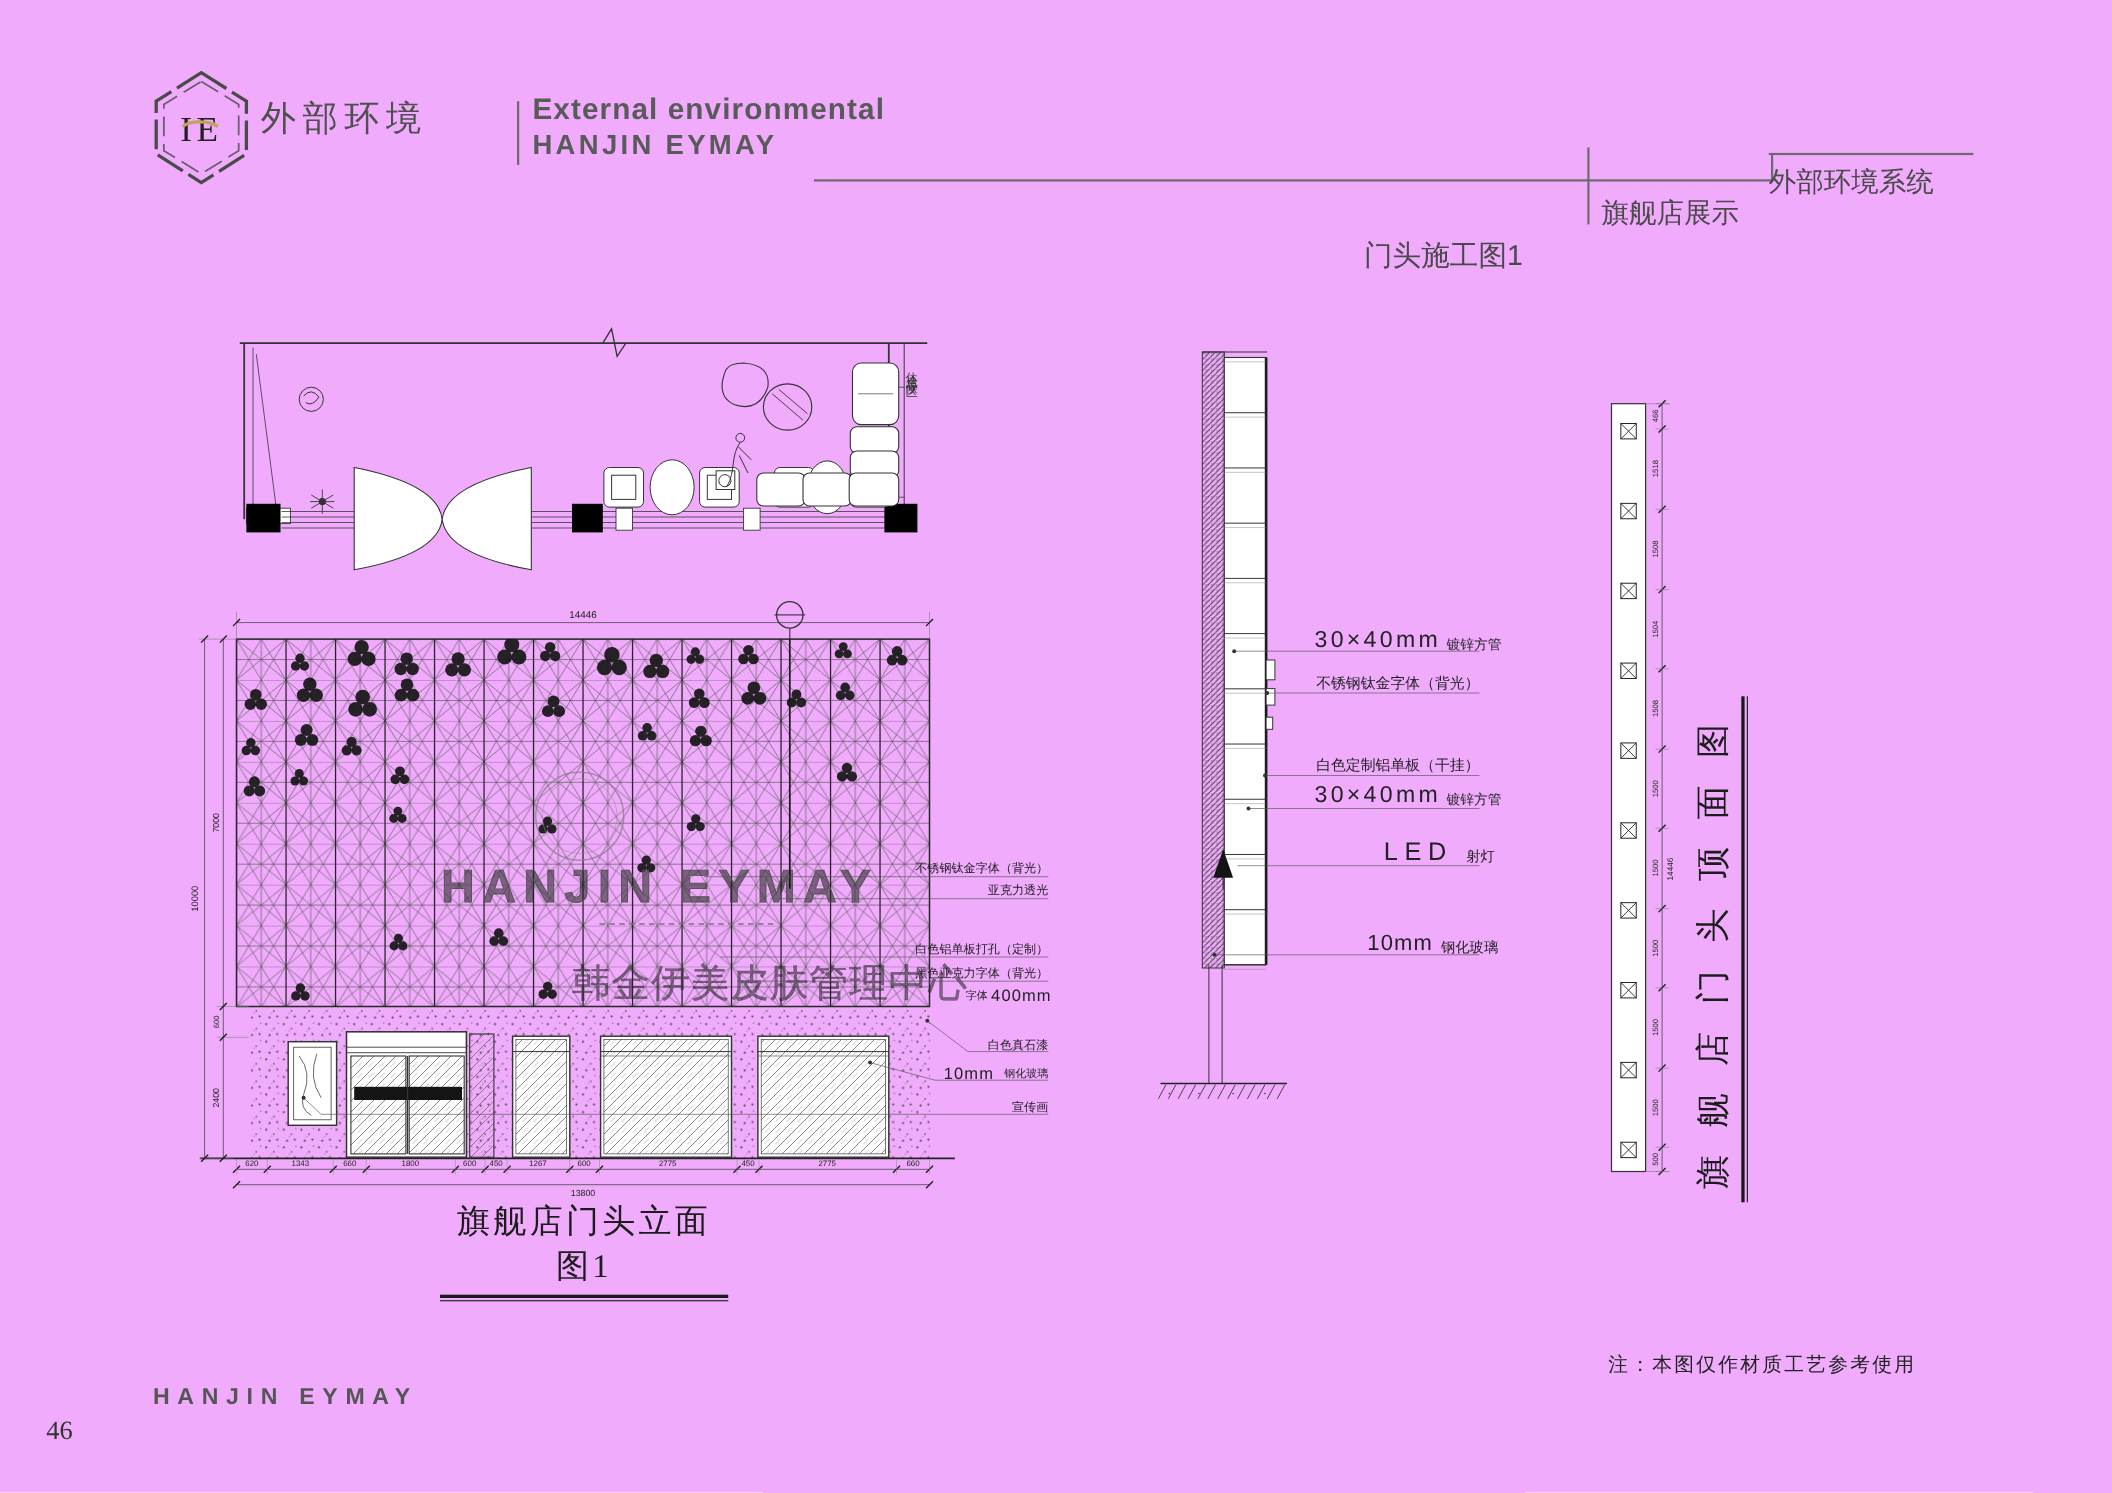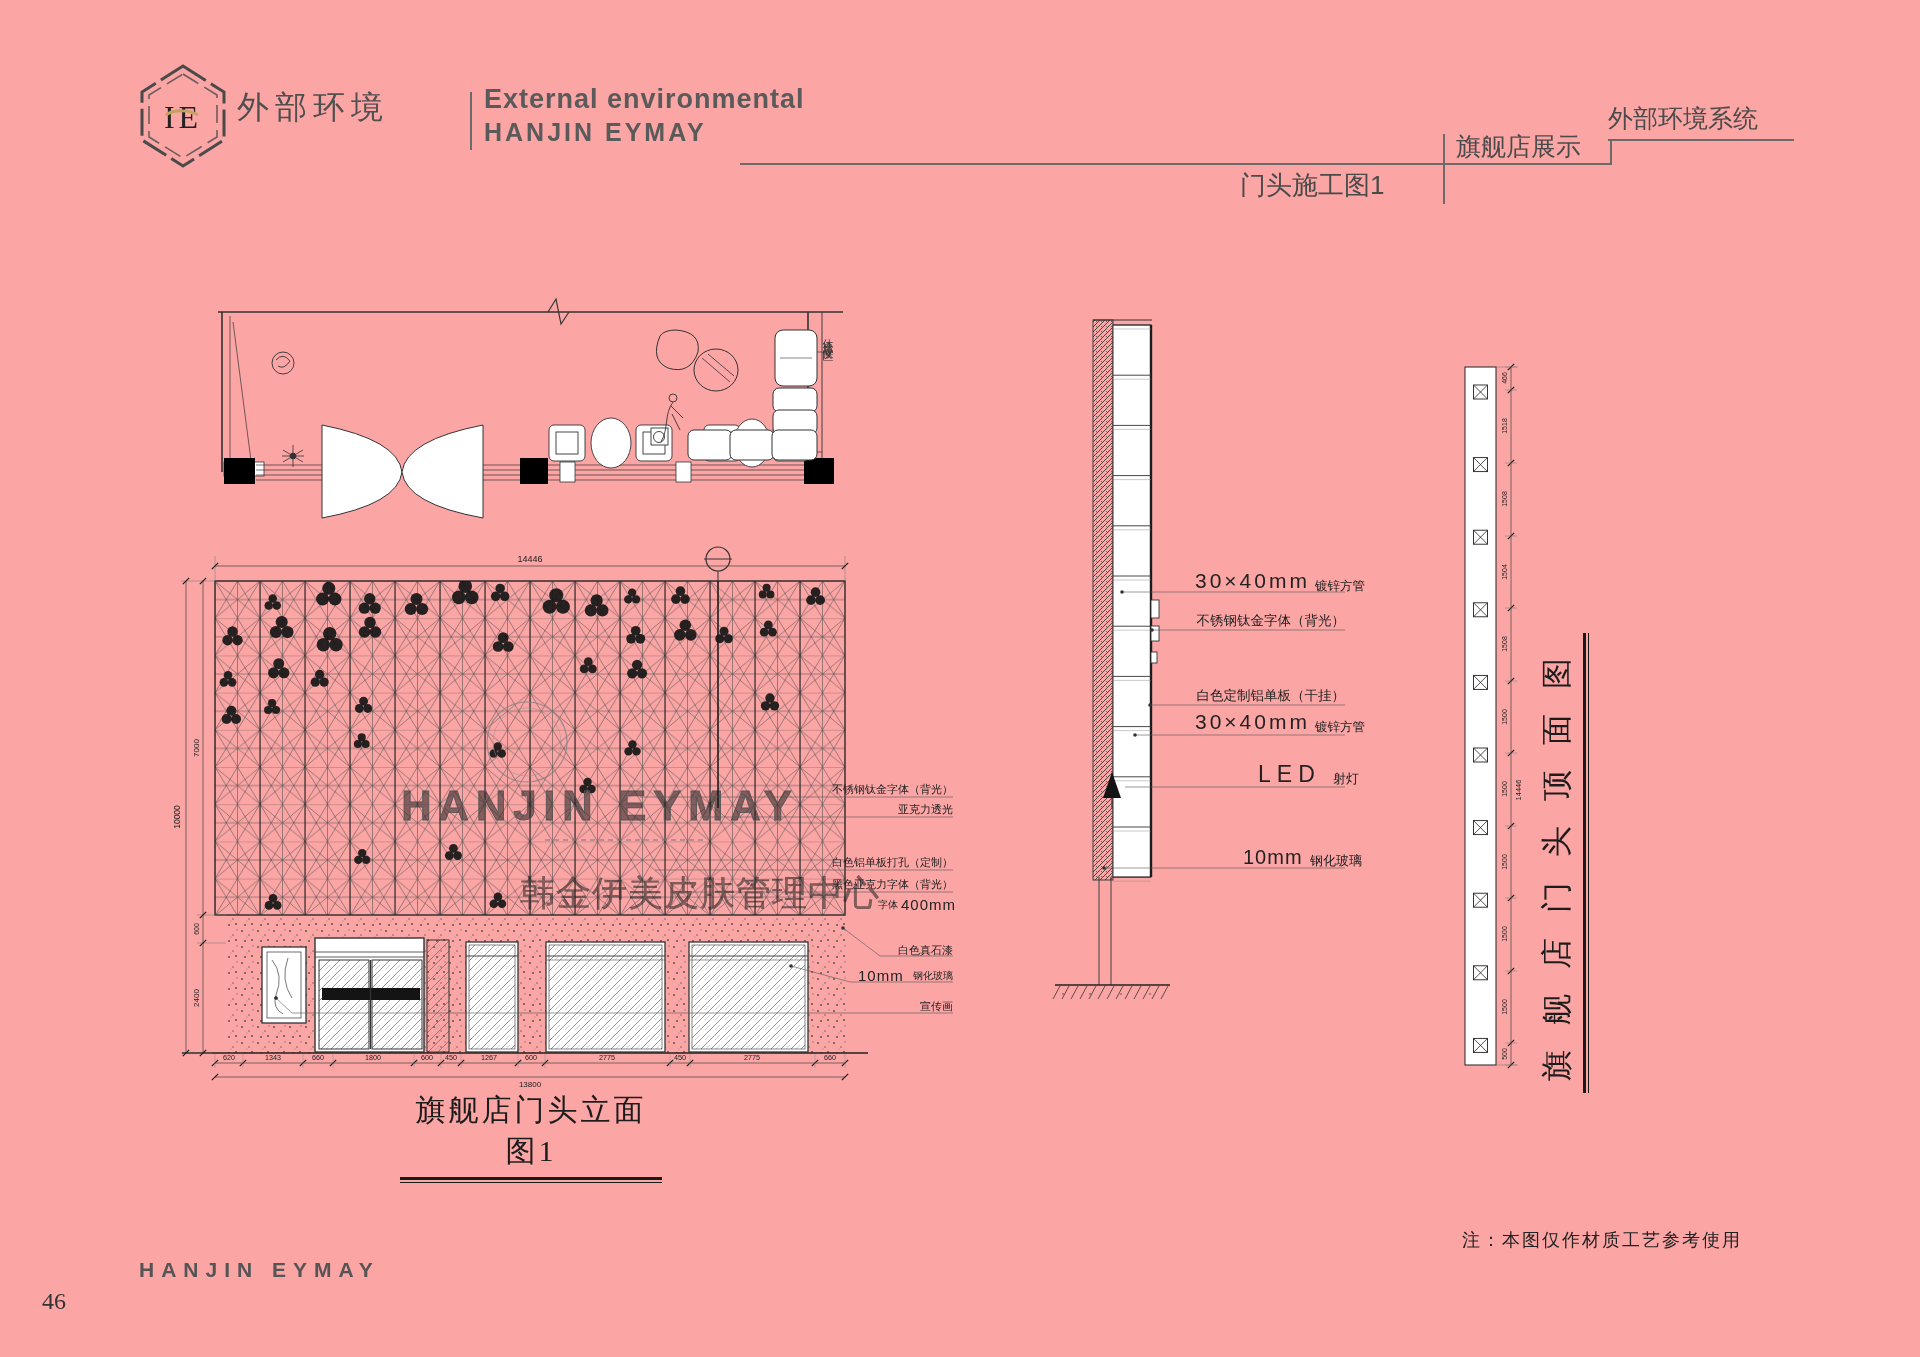--- a/index.html
+++ b/index.html
@@ -1,24 +1,24 @@
 <!DOCTYPE html>
 <html><head>
 <meta charset="utf-8">
 <style>
   html,body{margin:0;padding:0;background:#fff;}
-  #canvas{position:relative;width:1920px;height:1357px;background:#fca5a5;overflow:hidden;
+  #canvas{position:relative;width:1920px;height:1357px;background:#f0abfc;overflow:hidden;
           font-family:"Liberation Sans",sans-serif;color:#444;}
   .abs{position:absolute;}
   .hline{position:absolute;background:#6b6b6b;}
   .vline{position:absolute;background:#6b6b6b;}
   .cn-big{font-size:32px;letter-spacing:6px;color:#4f4f4f;font-weight:400;}
   .en1{font-size:27px;color:#5a5a5a;letter-spacing:1px;font-weight:700;}
   .en2{font-size:25px;color:#5a5a5a;letter-spacing:3px;font-weight:600;}
-  .crumb{color:#4a4a4a;font-family:"Liberation Sans",sans-serif;}
+  .crumb{color:#4a4a4a;font-family:"Liberation Sans",sans-serif;margin-top:47px;}
   .title-cn{font-family:"Liberation Serif",serif;color:#1c1c1c;text-align:center;}
   .rule2{height:3px;background:#1a1a1a;margin-top:5px;}
   .rule1{height:1px;background:#1a1a1a;margin-top:2px;}
   .note{font-family:"Liberation Serif",serif;font-size:18px;color:#222;letter-spacing:2px;}
   .pagenum{font-family:"Liberation Serif",serif;font-size:24px;color:#333;}
   .brand{font-size:21px;letter-spacing:7px;color:#555;font-weight:600;}
   .vtext{writing-mode:vertical-rl;text-orientation:upright;font-size:11px;color:#333;letter-spacing:3px;}
   svg{font-family:"Liberation Sans",sans-serif;}
   svg text{fill:#222;}
 </style>

